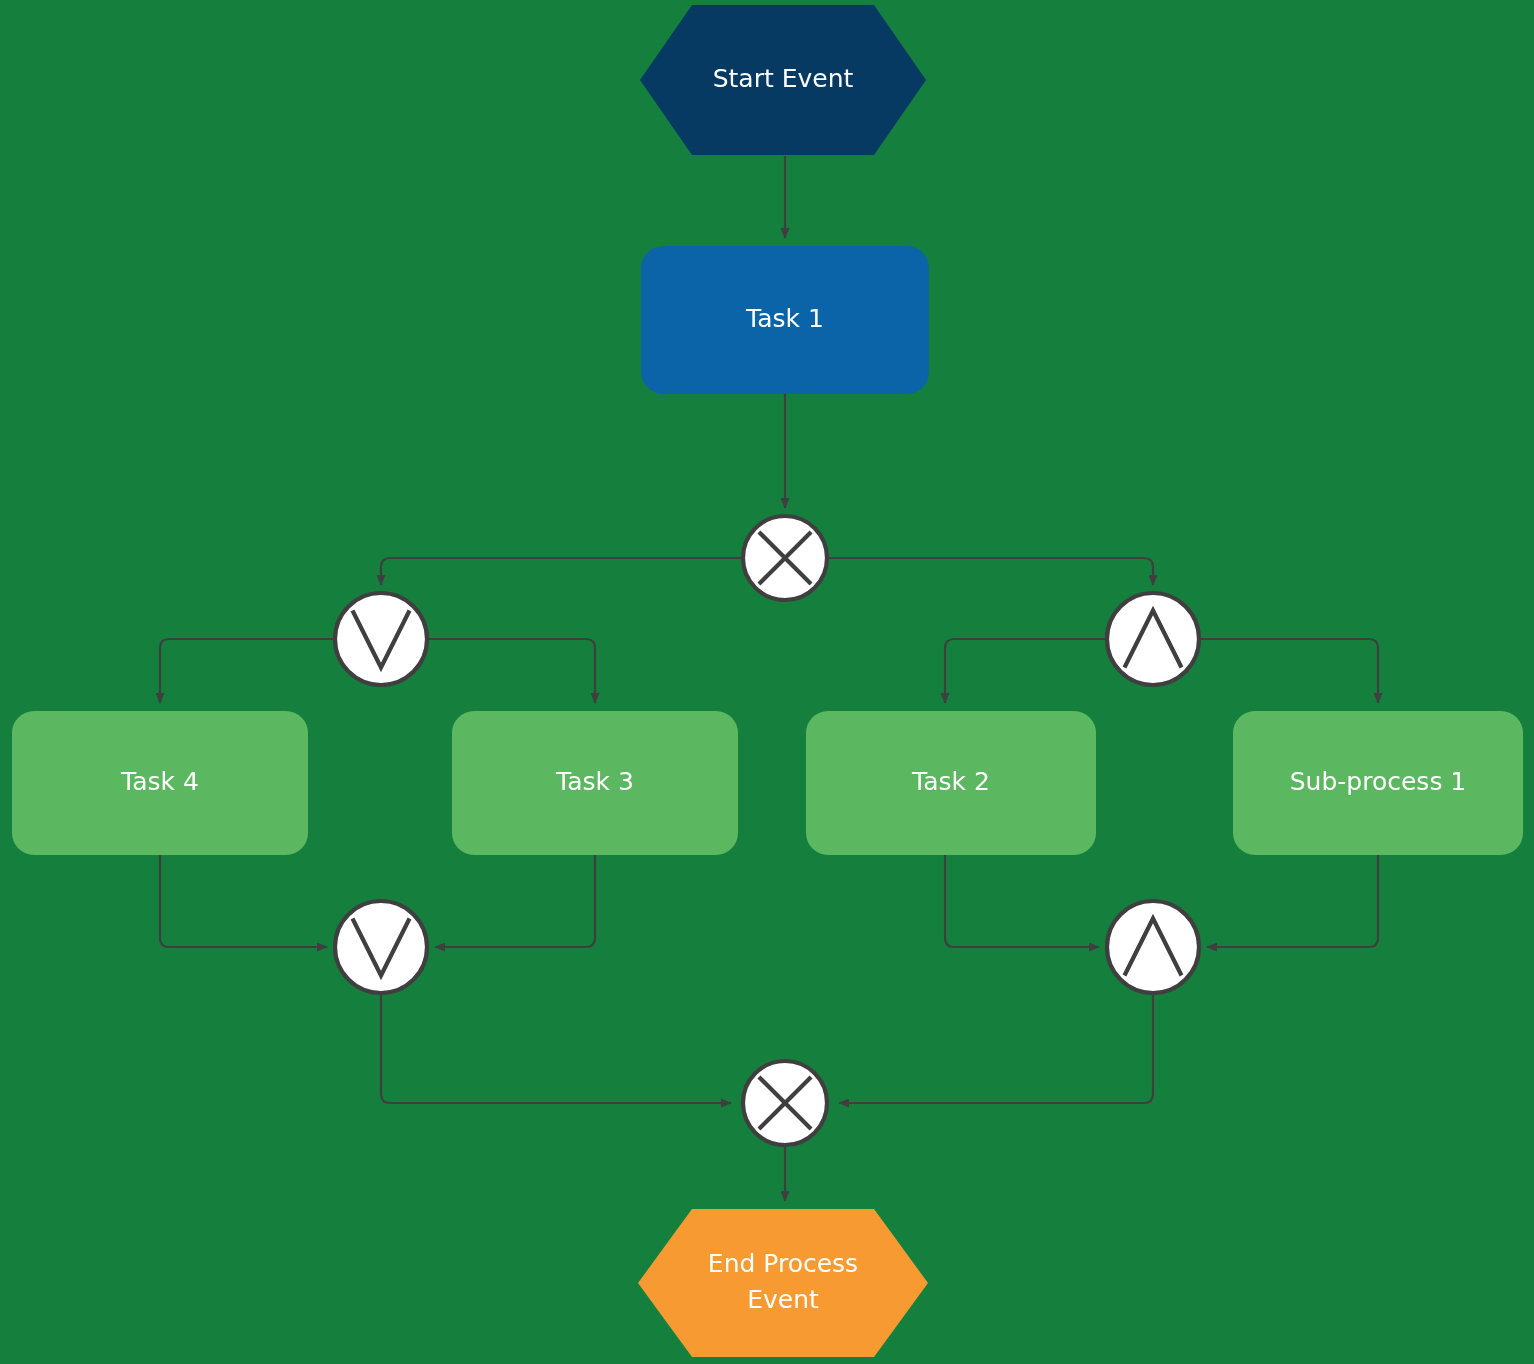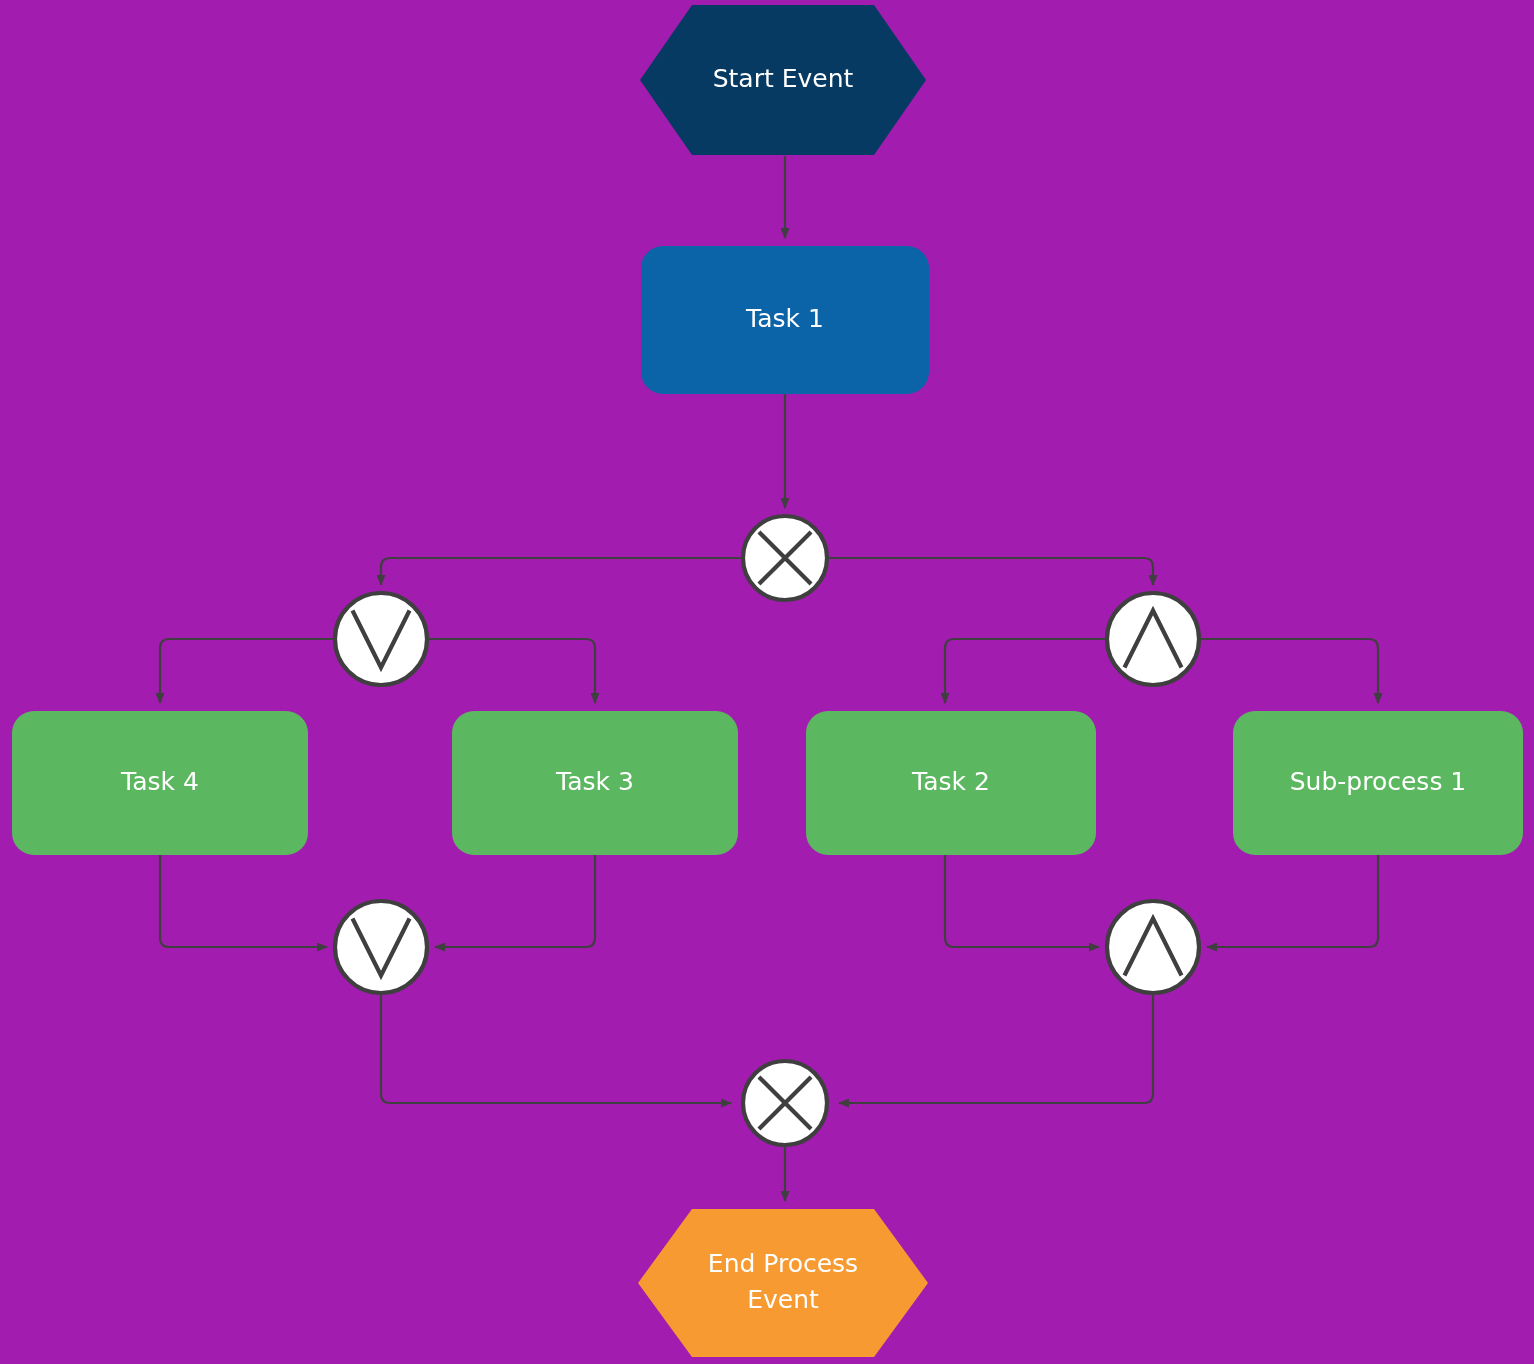--- a/index.html
+++ b/index.html
@@ -7,21 +7,21 @@
     padding: 0;
     background: #ffffff;
   }
   body {
     font-family: "DejaVu Sans", sans-serif;
   }
   #diagram-root {
     position: relative;
     width: 1534px;
     height: 1364px;
-    background: #a21caf;
+    background: #15803d;
     overflow: hidden;
   }
   #diagram-svg {
     position: absolute;
     left: 0;
     top: 0;
     width: 1534px;
     height: 1364px;
   }
   .node-label {

